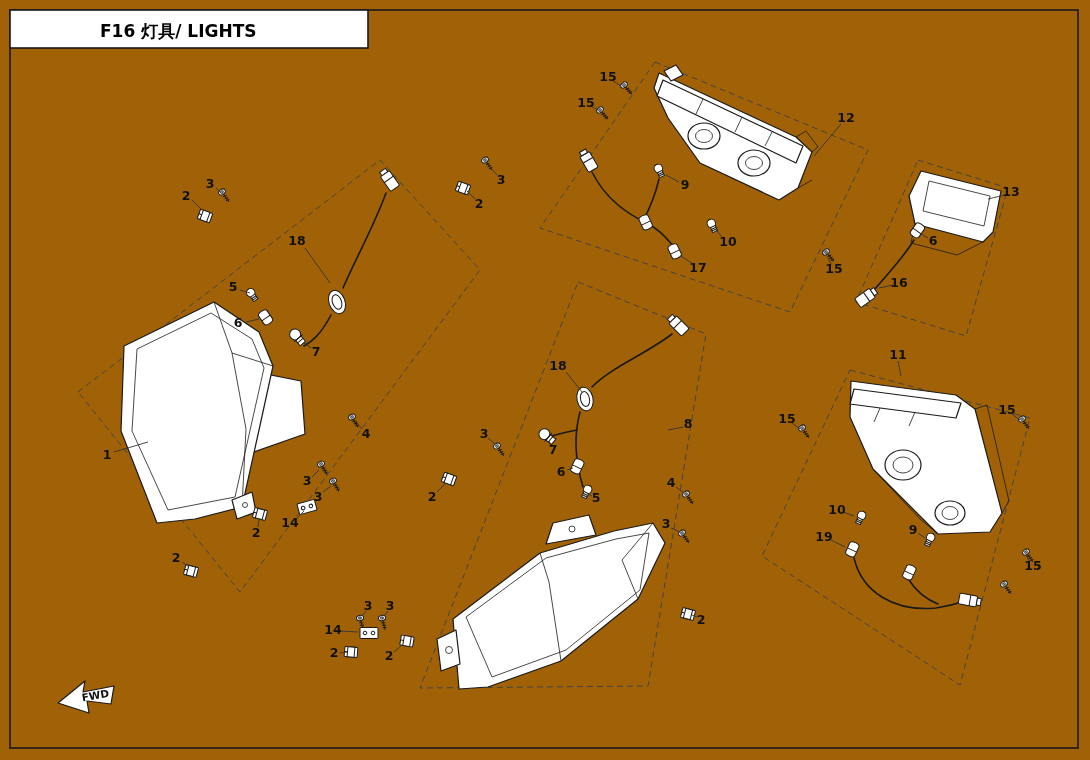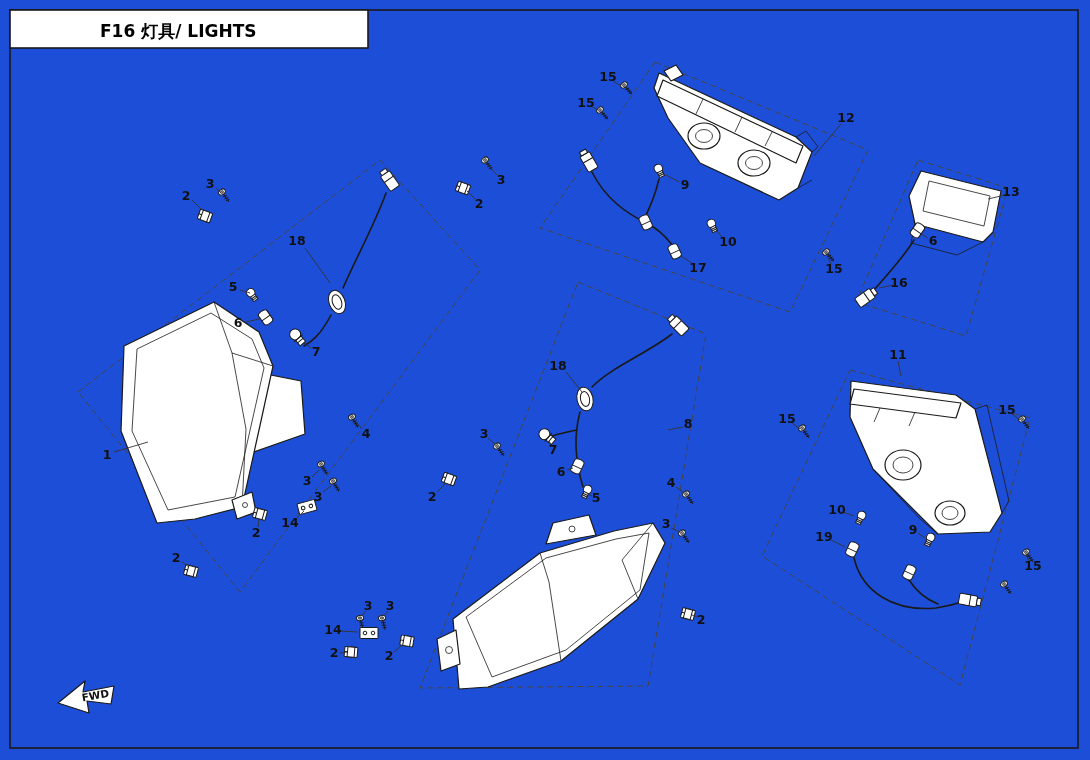--- a/index.html
+++ b/index.html
@@ -1,16 +1,16 @@
 <!DOCTYPE html>
 <html><head>
 <meta charset="utf-8">
 <style>
   html,body{margin:0;padding:0;background:#ffffff;}
-  .page{width:1090px;height:760px;position:relative;background:#1d4ed8;overflow:hidden;}
+  .page{width:1090px;height:760px;position:relative;background:#a16207;overflow:hidden;}
   .page svg{position:absolute;left:0;top:0;}
   .outline{fill:none;stroke:#1a1a1a;}
   .shape{fill:#ffffff;stroke:#1a1a1a;stroke-width:1.2;stroke-linejoin:round;}
   .detail{fill:none;stroke:#1a1a1a;stroke-width:0.8;stroke-linejoin:round;}
   .dashed{fill:none;stroke:#444444;stroke-width:1;stroke-dasharray:6 4;}
   .wire{fill:none;stroke:#1a1a1a;stroke-width:1.6;stroke-linecap:round;}
   .leader{stroke:#333333;stroke-width:0.9;}
   .callout{font:700 12.5px "DejaVu Sans","Liberation Sans",sans-serif;fill:#111111;text-anchor:middle;dominant-baseline:middle;}
   .title-text{font:700 17px "DejaVu Sans","Liberation Sans",sans-serif;fill:#000000;}
   .fwd-text{font:700 10.5px "DejaVu Sans","Liberation Sans",sans-serif;fill:#111111;text-anchor:middle;}

